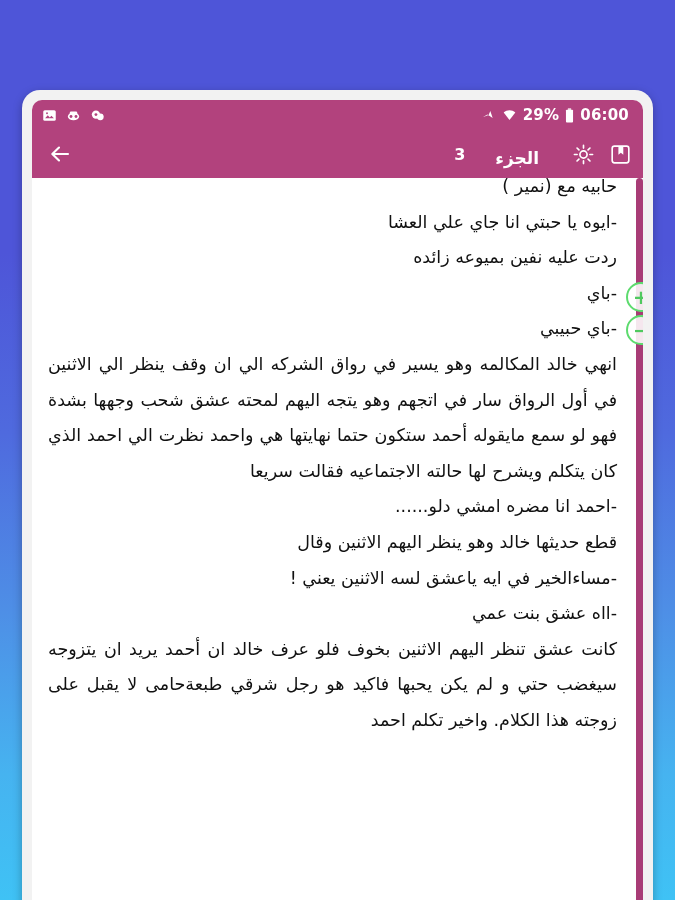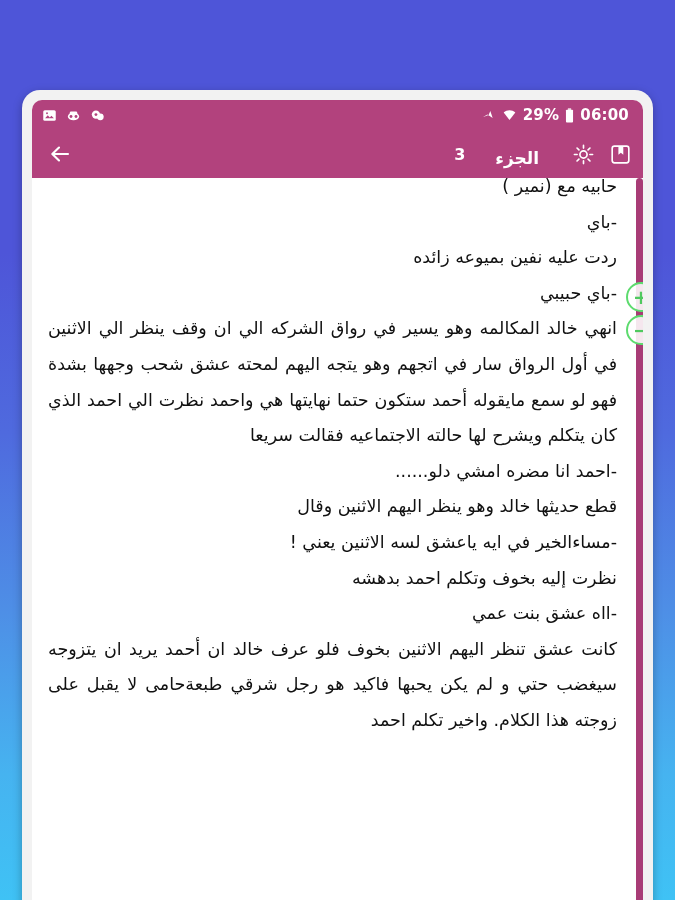--- a/index.html
+++ b/index.html
@@ -182,28 +182,28 @@
         <svg width="21" height="21" viewBox="0 0 24 24">
           <rect x="2.5" y="2.5" width="19" height="19" rx="2.6" fill="none" stroke="#fff" stroke-width="1.9"></rect>
           <path d="M9.6 2.8h5.6v9.4l-2.8-2.3-2.8 2.3z" fill="#fff"></path>
         </svg>
       </div>
     </div>
 
     <div id="reader">
       <div id="reader-inner">
         <div class="line clipped-line">حابيه مع (نمير )</div>
+        <div class="line">-ايوه يا حبتي انا جاي علي العشا</div>
+        <div class="line">ردت عليه نفين بميوعه زائده</div>
         <div class="line">-باي</div>
-        <div class="line">ردت عليه نفين بميوعه زائده</div>
         <div class="line">-باي حبيبي</div>
         <div class="para">انهي خالد المكالمه وهو يسير في رواق الشركه الي ان وقف ينظر الي الاثنين في أول الرواق سار في اتجهم وهو يتجه اليهم لمحته عشق شحب وجهها بشدة فهو لو سمع مايقوله أحمد ستكون حتما نهايتها هي واحمد نظرت الي احمد الذي كان يتكلم ويشرح لها حالته الاجتماعيه فقالت سريعا</div>
         <div class="line">-احمد انا مضره امشي دلو......</div>
         <div class="line">قطع حديثها خالد وهو ينظر اليهم الاثنين وقال</div>
         <div class="line">-مساءالخير في ايه ياعشق لسه الاثنين يعني !</div>
-        <div class="line">نظرت إليه بخوف وتكلم احمد بدهشه</div>
         <div class="line">-ااه عشق بنت عمي</div>
         <div class="para">كانت عشق تنظر اليهم الاثنين بخوف فلو عرف خالد ان أحمد يريد ان يتزوجه سيغضب حتي و لم يكن يحبها فاكيد هو رجل شرقي طبعةحامى لا يقبل على زوجته هذا الكلام. واخير تكلم احمد</div>
       </div>
     </div>
 
     <div id="scroll-track">
       <div id="scroll-thumb"></div>
     </div>
 
     <div id="font-controls">

